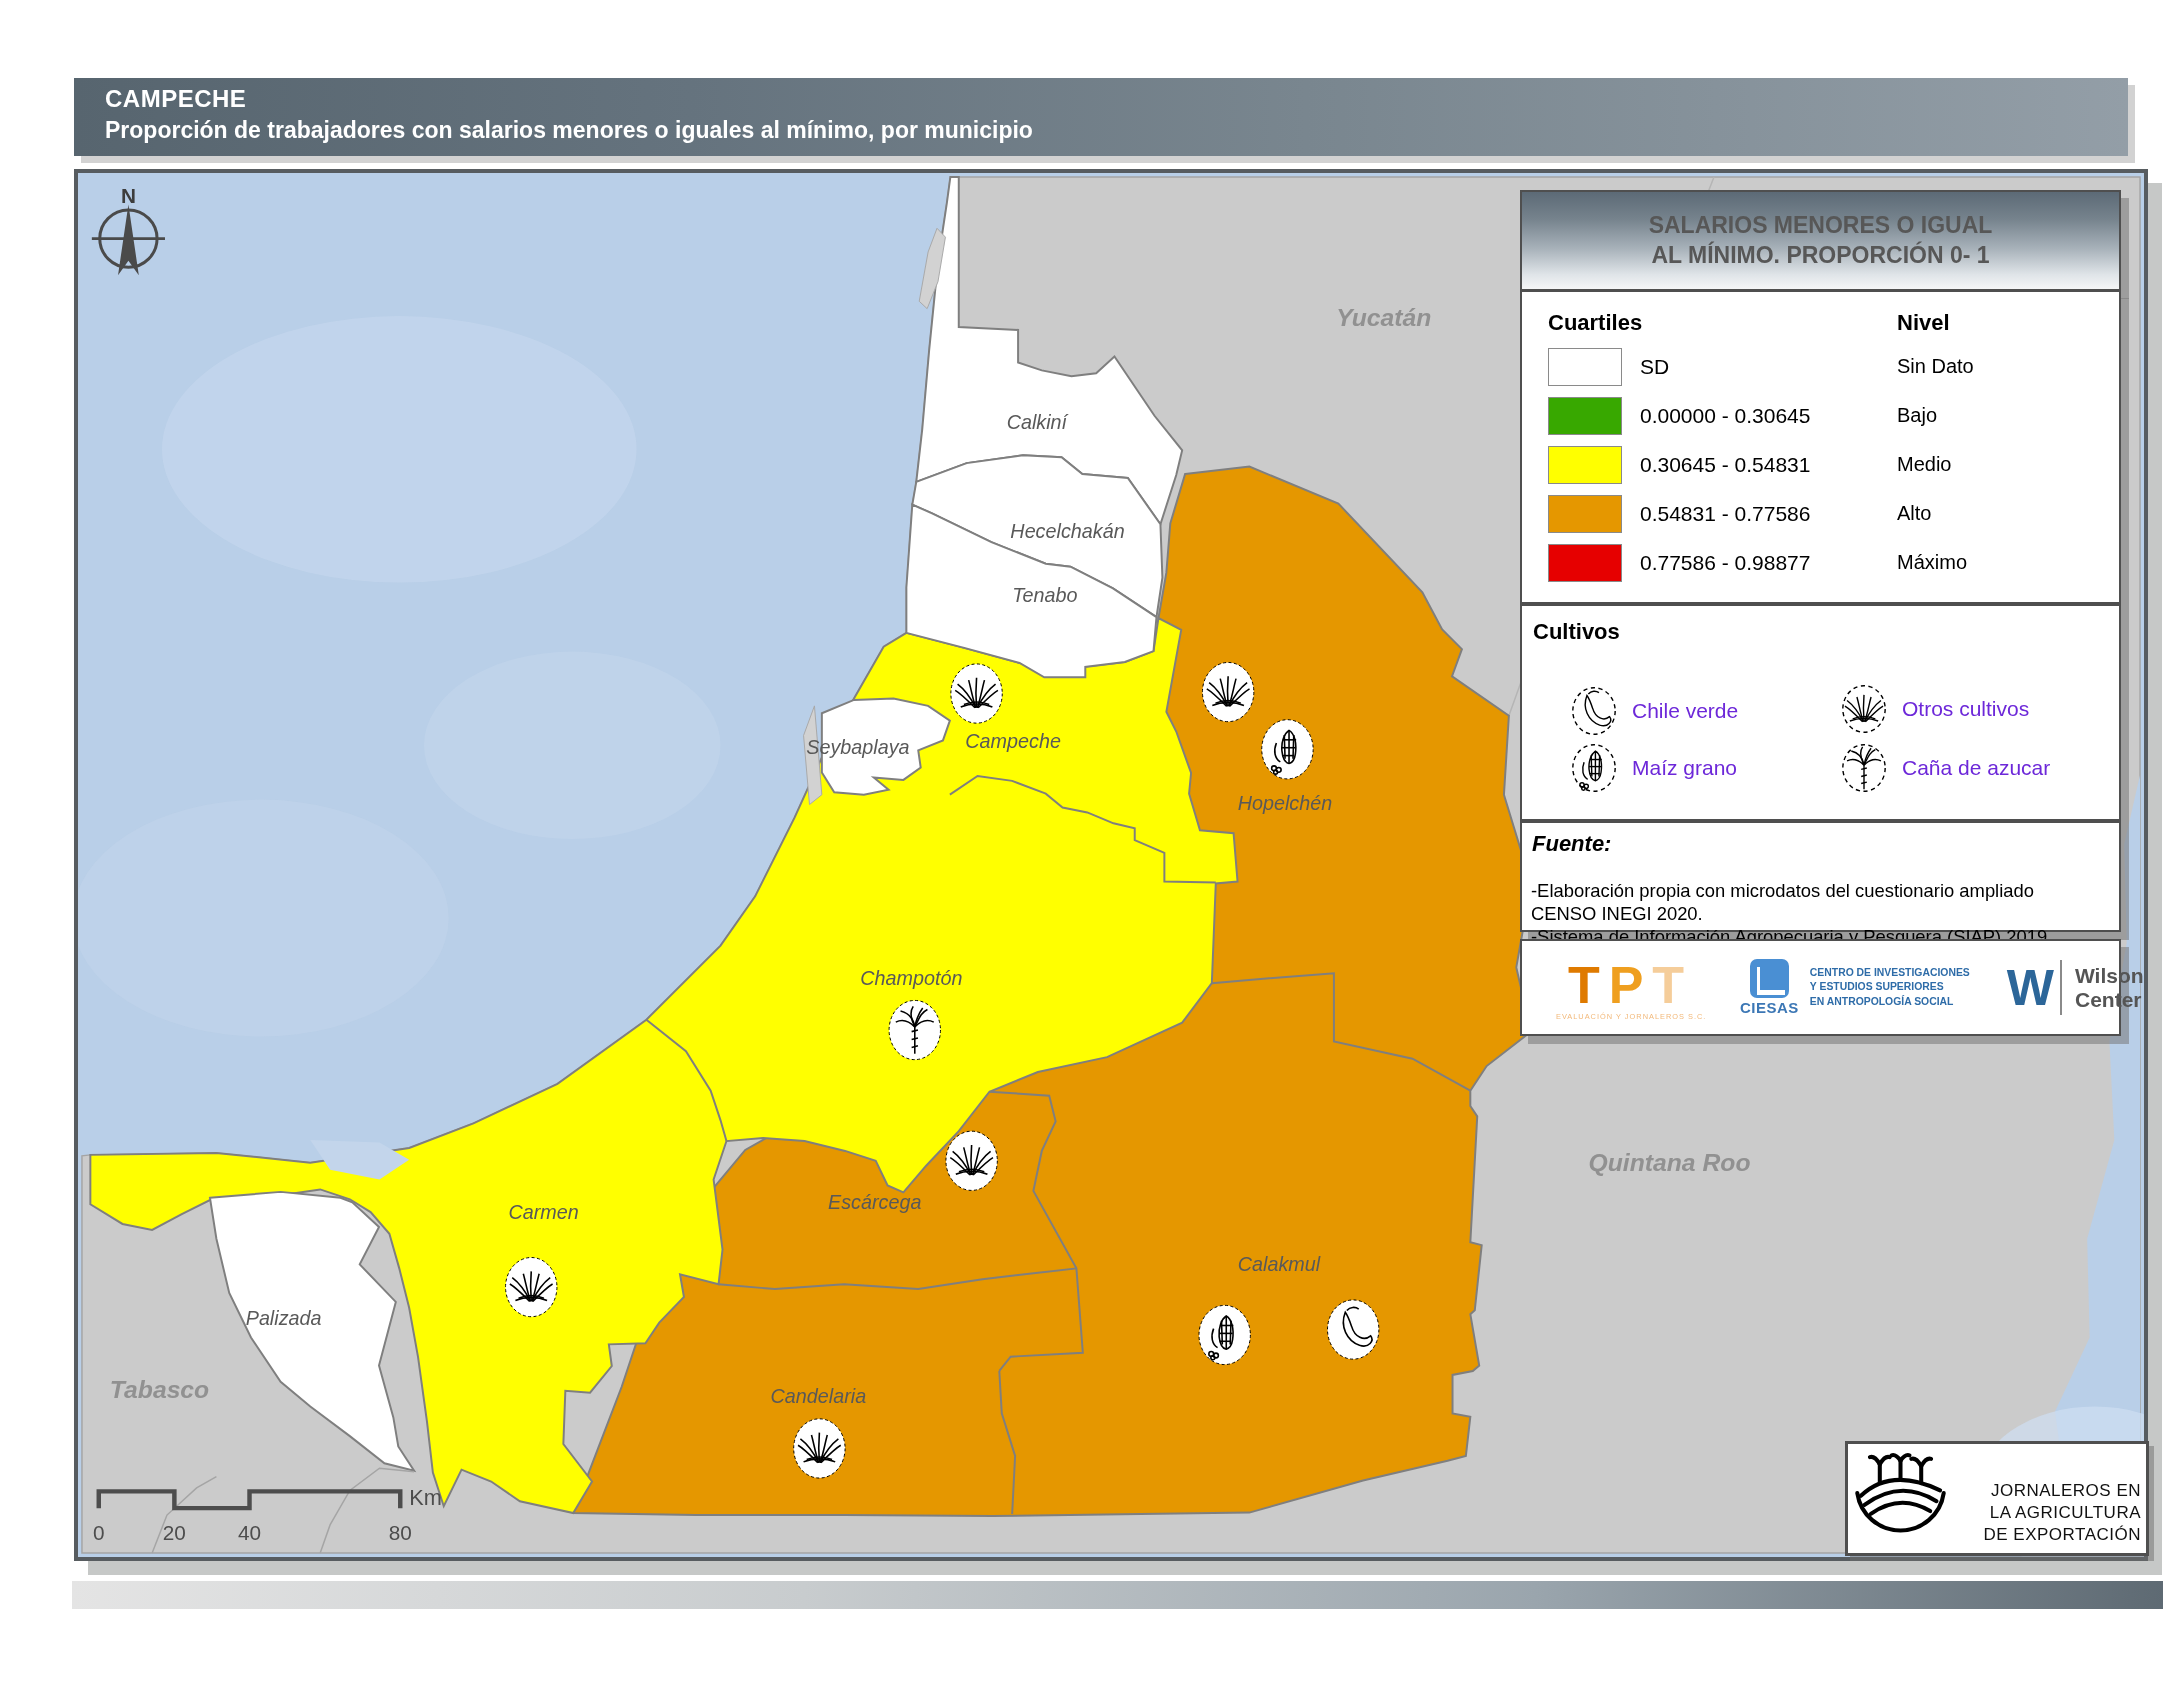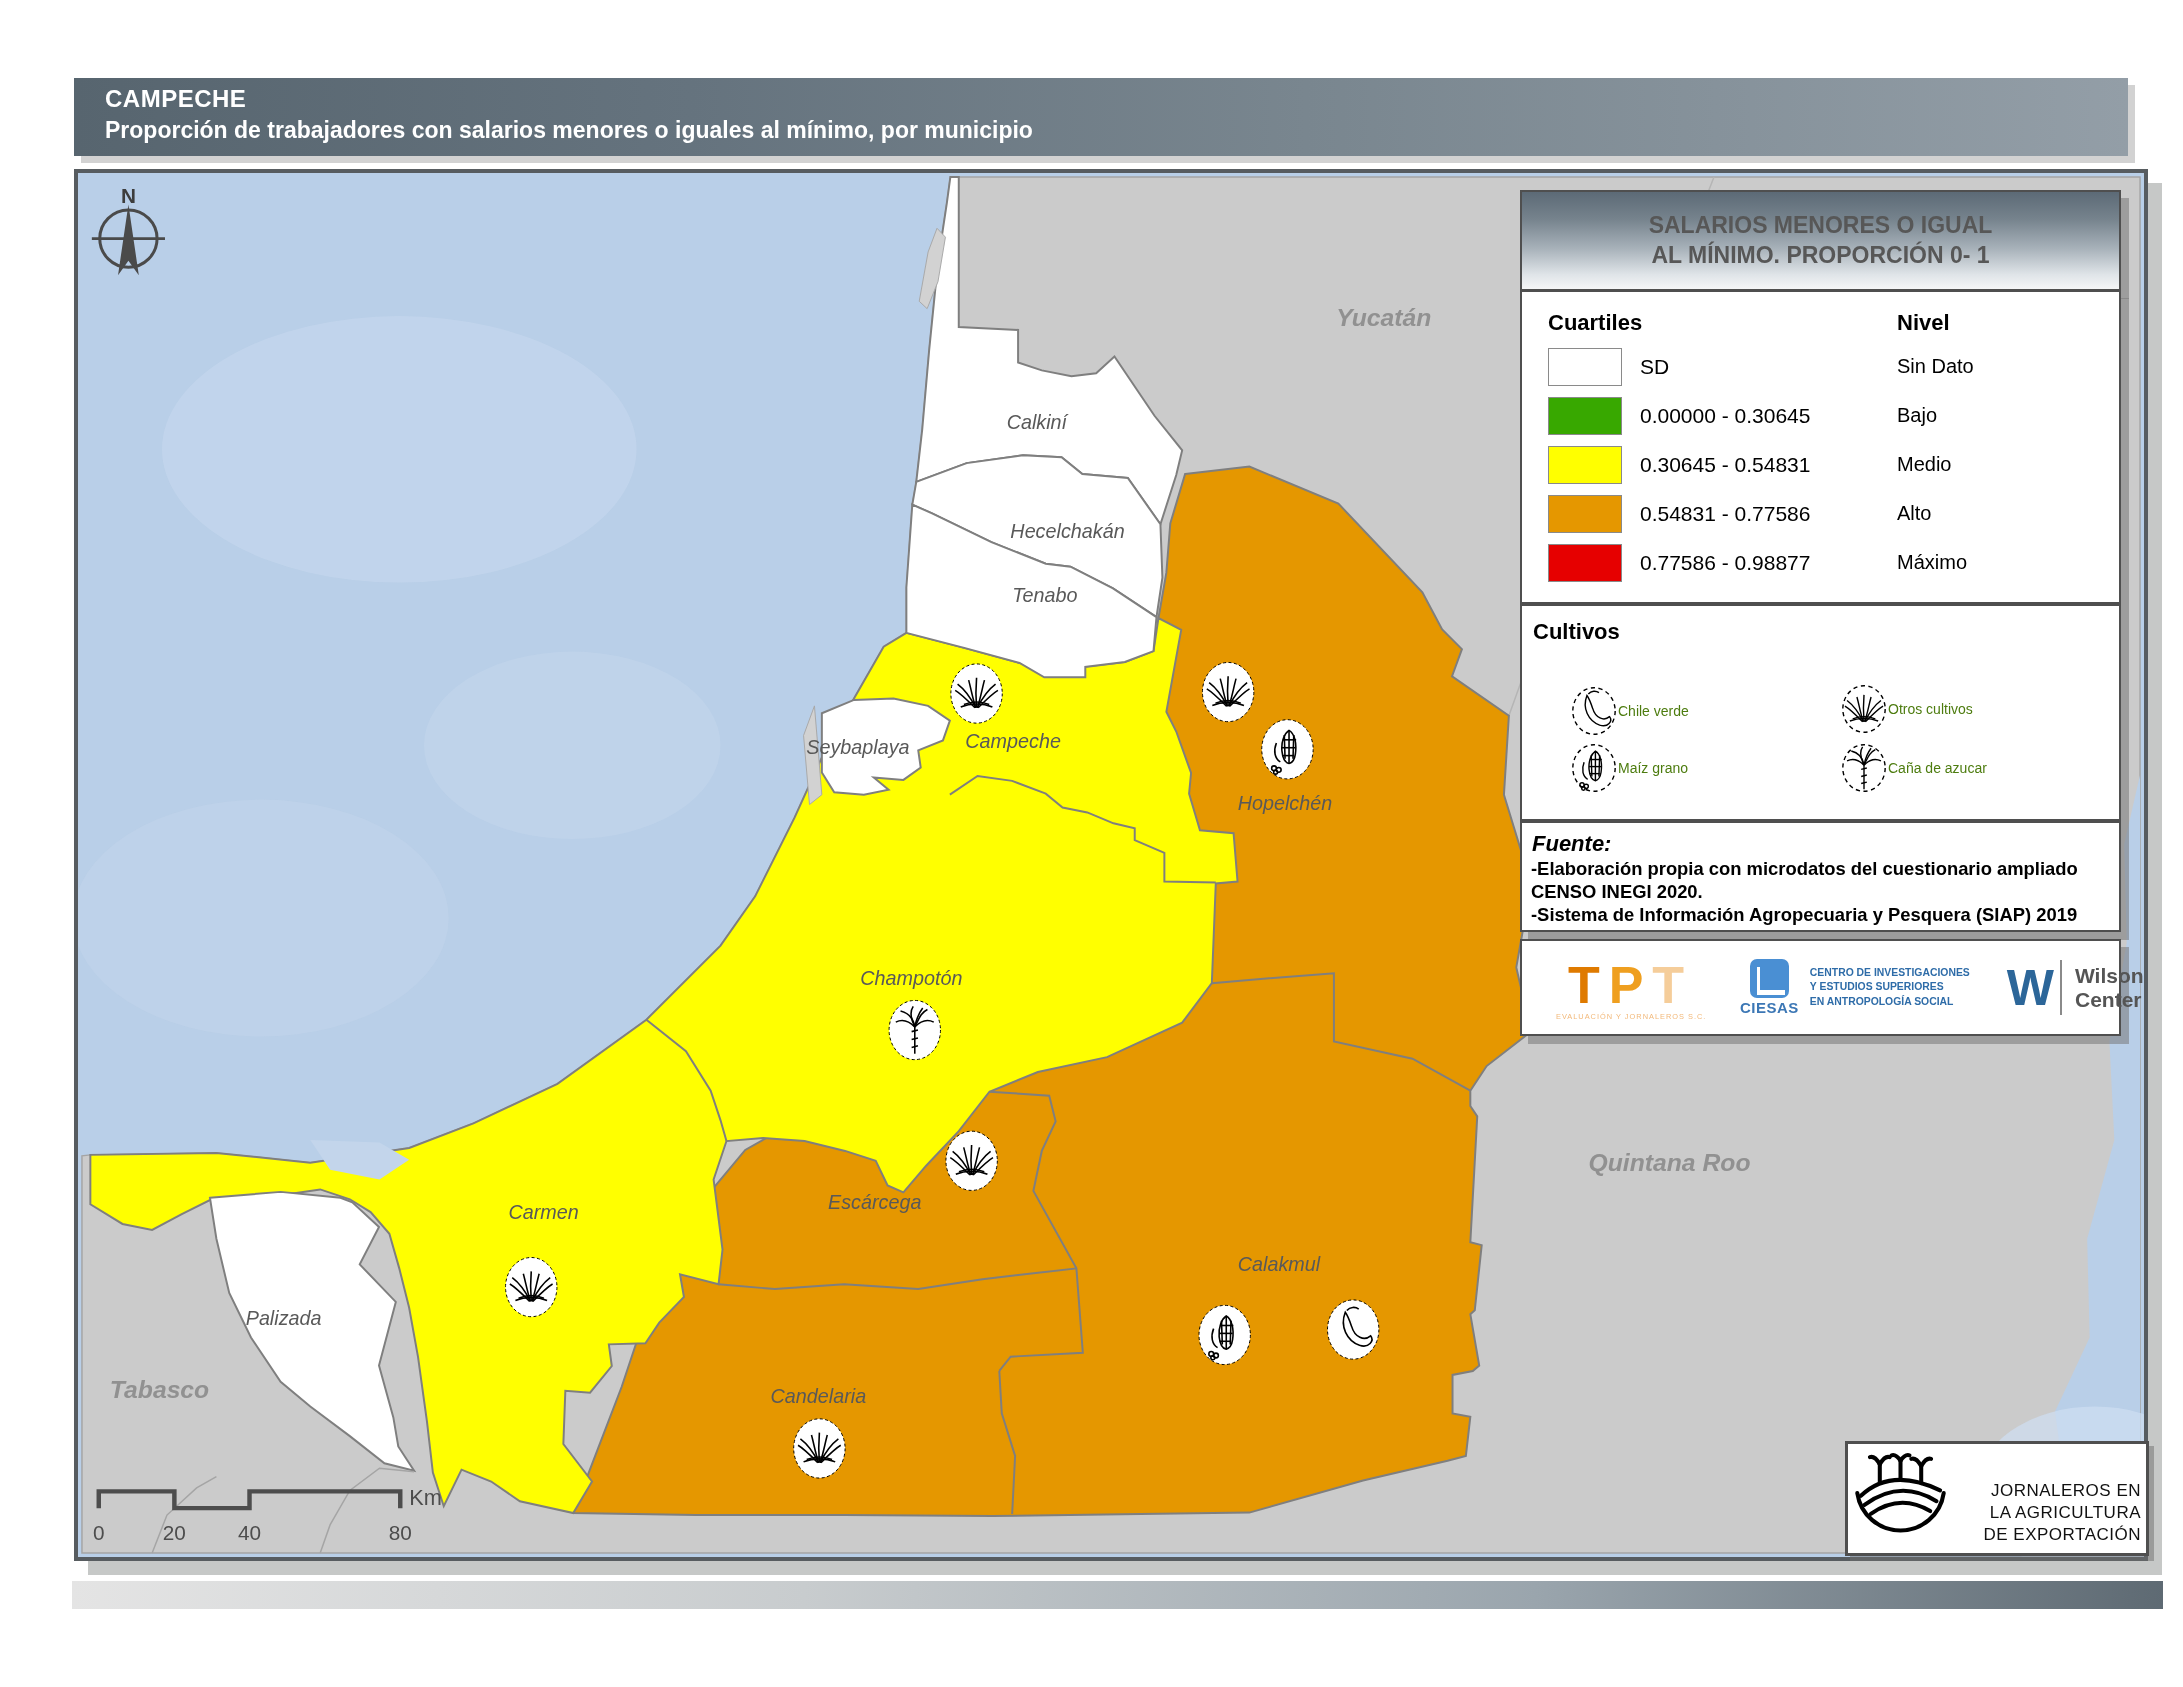--- a/index.html
+++ b/index.html
@@ -45,24 +45,24 @@
   .lg-colhead{position:absolute;top:18px;font-size:22px;font-weight:bold;color:#000;}
   #quartile-rows{position:absolute;left:0;top:50px;width:100%;}
   .q-row{position:relative;height:49px;display:flex;align-items:center;padding-left:26px;box-sizing:border-box;}
   .q-swatch{width:74px;height:38px;border:1.5px solid #8a8a8a;box-sizing:border-box;flex:0 0 auto;margin-right:18px;}
   .q-range{font-size:21px;color:#000;}
   .q-level{position:absolute;left:375px;font-size:20px;color:#000;}
   #legend-cultivos{top:604px;height:217px;}
   .cult-title{position:absolute;left:11px;top:13px;font-size:22px;font-weight:bold;color:#000;}
   .cult-item{position:absolute;display:flex;align-items:center;}
   .cult-item svg{width:48px;height:52px;flex:0 0 auto;}
-  .cult-label{font-size:14px;color:#4d7c0f;margin-left:0;white-space:nowrap;}
+  .cult-label{font-size:21px;color:#6d28d9;margin-left:14px;white-space:nowrap;}
   #legend-fuente{top:821px;height:111px;}
   .fuente-title{position:absolute;left:10px;top:8px;font-size:22px;font-weight:bold;color:#000;font-style:italic;}
-  #fuente-lines{position:absolute;left:9px;top:34px;width:576px;font-weight:bold;}
+  #fuente-lines{position:absolute;left:9px;top:56px;width:576px;}
   .fuente-line{font-size:18.4px;color:#000;line-height:23px;white-space:nowrap;}
   #legend-logos{top:939px;height:97px;display:flex;align-items:center;}
   .logo-tpt{margin-left:34px;width:149px;text-align:center;}
   .tpt-letters span{font-size:52px;font-weight:bold;letter-spacing:9px;font-family:"Liberation Sans",sans-serif;}
   .tpt-caption{font-size:7.4px;color:#f2b879;letter-spacing:1px;margin-top:-3px;white-space:nowrap;}
   .logo-ciesas{margin-left:35px;display:flex;align-items:center;}
   .ciesas-left{display:flex;flex-direction:column;align-items:center;}
   .ciesas-sq{width:39px;height:39px;background:#4a8fd3;border-radius:7px;position:relative;}
   .ciesas-sq:after{content:"";position:absolute;left:7px;top:8px;width:25px;height:23px;
      border-left:3px solid #fff;border-bottom:5px solid #fff;}

